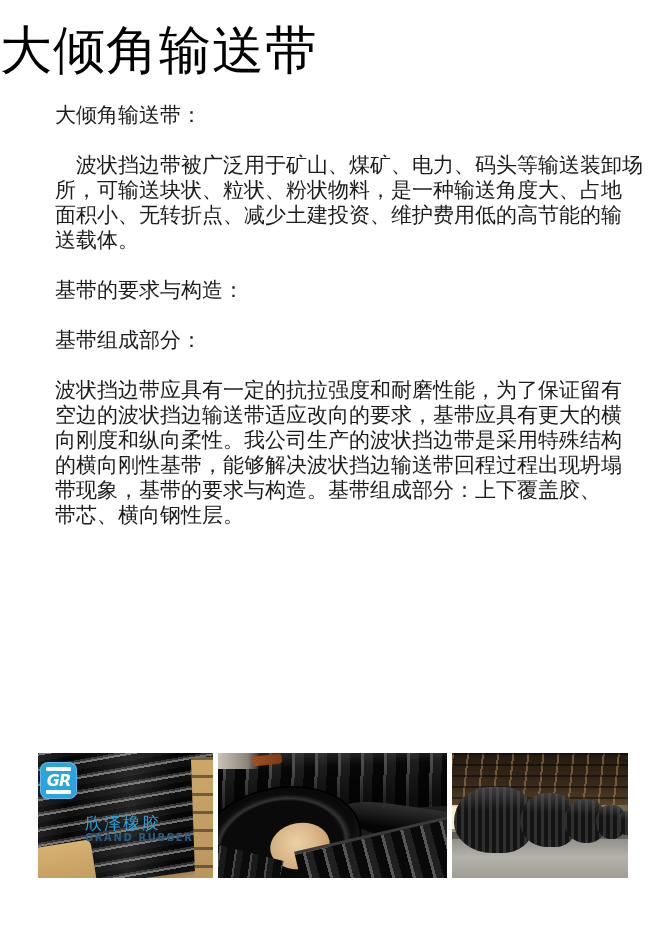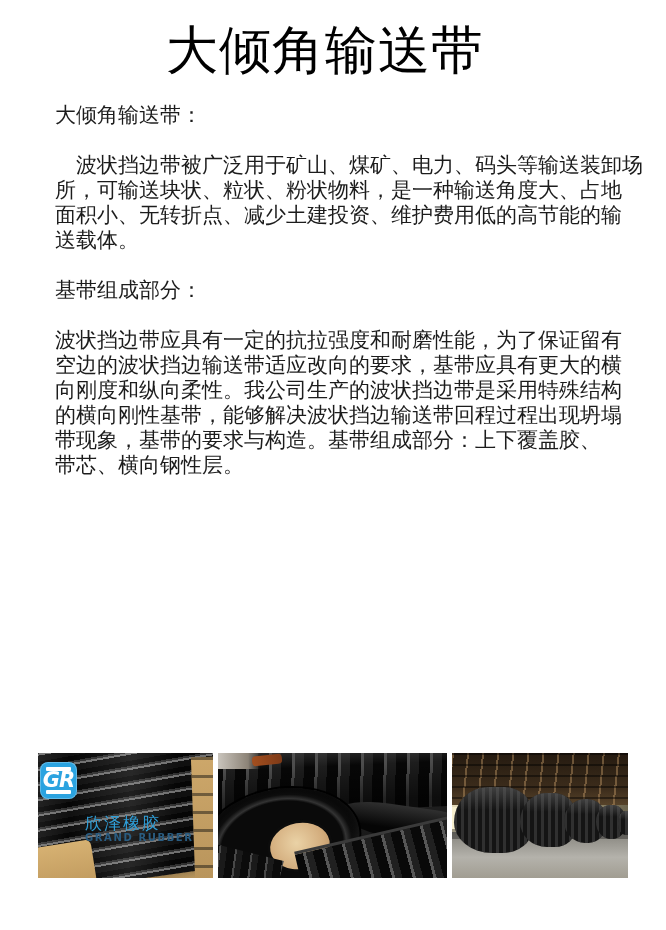--- a/index.html
+++ b/index.html
@@ -10,21 +10,21 @@
     background: #ffffff;
     overflow: hidden;
     font-family: "DejaVu Sans", "Liberation Sans", sans-serif;
     color: #1b1b1b;
   }
   .title {
     margin: 22px 16px 0 0;
     font-size: 52px;
     line-height: 56px;
     font-weight: 500;
-    text-align: center;
+    text-align: left;
     color: #000;
     letter-spacing: 1px;
   }
   .content { padding: 0 18px 0 37px; margin-left: 18px; }
   .block {
     margin: 25px 0 0 0;
     font-size: 21px;
     line-height: 25px;
     white-space: pre-line;
     color: #1c1c1c;
@@ -81,21 +81,21 @@
   .logo { position: absolute; left: 2px; top: 9px; display: flex; align-items: flex-start; }
   .logo-badge {
     width: 37px; height: 37px; border-radius: 8px;
     background: #2ba3e0;
     box-shadow: 0 0 0 1px rgba(255,255,255,.25) inset;
     display: flex; flex-direction: column; align-items: center; justify-content: center;
   }
   .logo-bar { display: block; width: 25px; height: 4px; background: #fff; border-radius: 1px; }
   .logo-gr {
     display: block; color: #fff; font-weight: bold; font-style: italic;
-    font-size: 21px; line-height: 19px; letter-spacing: -1px;
+    font-size: 16px; line-height: 19px; letter-spacing: -1px;
   }
   .logo-text { margin-left: 8px; padding-top: 3px; margin-top: 48px; }
   .logo-cn { font-size: 17px; line-height: 20px; color: #2f9fd8; font-weight: 500; letter-spacing: 2px; }
   .logo-en { font-size: 10px; line-height: 9px; color: #2a5d82; letter-spacing: 1.6px; font-weight: bold; }
 
   
   .photo2 { background: linear-gradient(180deg, #262626, #141414); }
   .p2-corner {
     position: absolute; left: 0; top: 0; width: 42px; height: 16px;
     background: linear-gradient(90deg, #c9c4bc, #8d8478 70%, rgba(141,132,120,0));
@@ -186,20 +186,21 @@
 <div class="page">
 
   <h1 class="title">大倾角输送带</h1>
 
   <div class="content">
     <p class="block">大倾角输送带：</p>
     <p class="block">　波状挡边带被广泛用于矿山、煤矿、电力、码头等输送装卸场
 所，可输送块状、粒状、粉状物料，是一种输送角度大、占地
 面积小、无转折点、减少土建投资、维护费用低的高节能的输
 送载体。</p>
+    <p class="block">基带的要求与构造：</p>
     <p class="block">基带组成部分：</p>
     <p class="block">波状挡边带应具有一定的抗拉强度和耐磨性能，为了保证留有
 空边的波状挡边输送带适应改向的要求，基带应具有更大的横
 向刚度和纵向柔性。我公司生产的波状挡边带是采用特殊结构
 的横向刚性基带，能够解决波状挡边输送带回程过程出现坍塌
 带现象，基带的要求与构造。基带组成部分：上下覆盖胶、
 带芯、横向钢性层。</p>
   </div>
 
   <div class="gallery">

